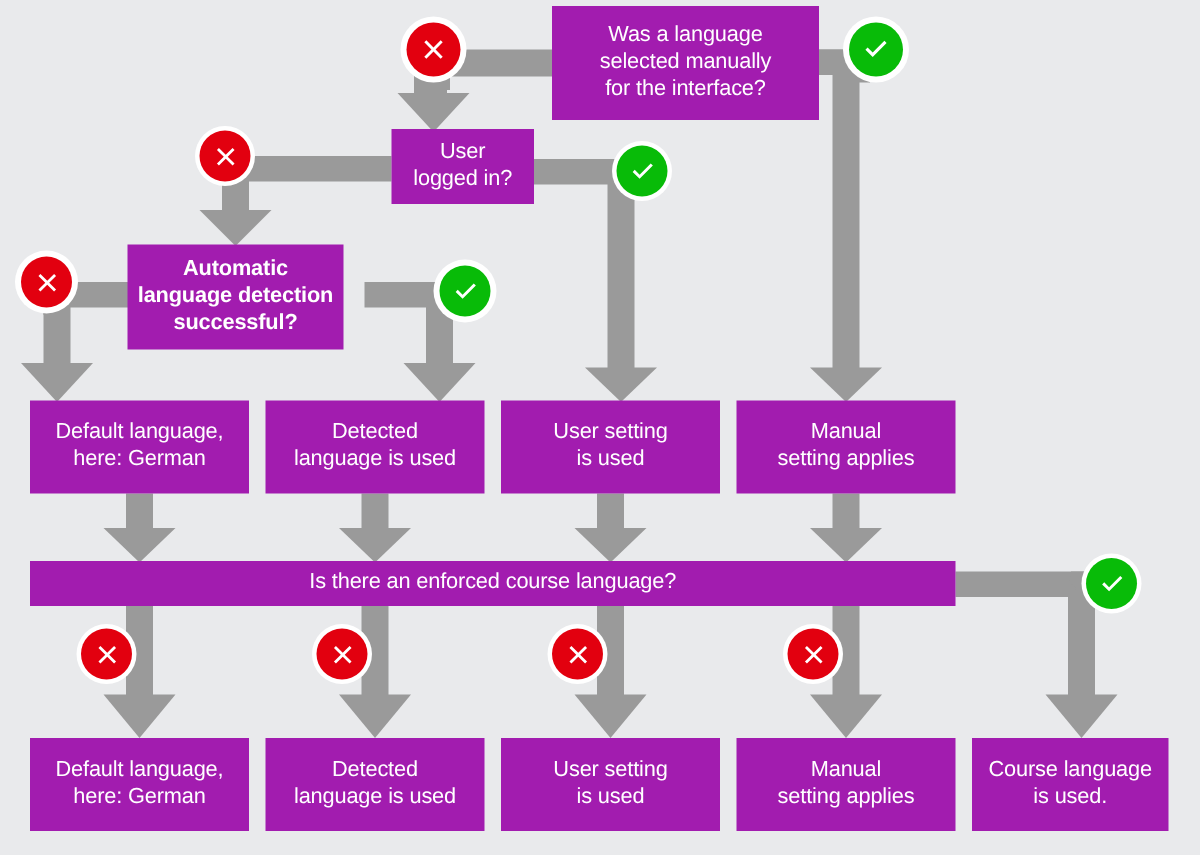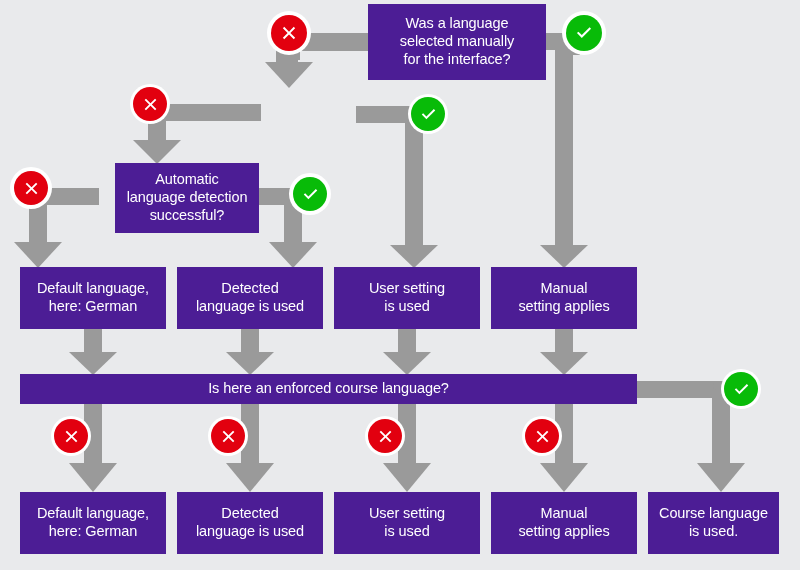--- a/index.html
+++ b/index.html
@@ -13,21 +13,21 @@
     position:relative;
     width:800px;height:570px;
   }
   svg.wires{
     position:absolute;left:0;top:0;
     width:800px;height:570px;
     pointer-events:none;
   }
   .node{
     position:absolute;
-    background:#4c1d95;
+    background:#a21caf;
     color:#ffffff;
     display:flex;
     align-items:center;
     justify-content:center;
     text-align:center;
     line-height:1.22;
     font-size:14.5px;
     letter-spacing:-0.1px;
     box-sizing:border-box;
     padding:4px 6px;
@@ -148,29 +148,30 @@
         <path d="M714,381 h8 a12,12 0 0 1 12,12 v10 h-17 v-10 a4,4 0 0 0 -4,-4 h-(-1) Z"></path>
         <rect x="712" y="393" width="18" height="73"></rect>
         <polygon points="697,463 745,463 721,492"></polygon>
       </g>
 
     </g>
   </svg>
 
   <div class="node" style="left:368px;top:4px;width:178px;height:76px;">Was a language<br>selected manually<br>for the interface?</div>
 
-
-  <div class="node" style="left:115px;top:163px;width:144px;height:70px;">Automatic<br>language detection<br>successful?</div>
+  <div class="node" style="left:261px;top:86px;width:95px;height:50px;">User<br>logged in?</div>
+
+  <div class="node" style="left:85px;top:163px;width:144px;height:70px;font-weight:bold;">Automatic<br>language detection<br>successful?</div>
 
   <div class="node" style="left:20px;top:267px;width:146px;height:62px;">Default language,<br>here: German</div>
   <div class="node" style="left:177px;top:267px;width:146px;height:62px;">Detected<br>language is used</div>
   <div class="node" style="left:334px;top:267px;width:146px;height:62px;">User setting<br>is used</div>
   <div class="node" style="left:491px;top:267px;width:146px;height:62px;">Manual<br>setting applies</div>
 
-  <div class="node wide" style="left:20px;top:374px;width:617px;height:30px;">Is here an enforced course language?</div>
+  <div class="node wide" style="left:20px;top:374px;width:617px;height:30px;">Is there an enforced course language?</div>
 
   <div class="node" style="left:20px;top:492px;width:146px;height:62px;">Default language,<br>here: German</div>
   <div class="node" style="left:177px;top:492px;width:146px;height:62px;">Detected<br>language is used</div>
   <div class="node" style="left:334px;top:492px;width:146px;height:62px;">User setting<br>is used</div>
   <div class="node" style="left:491px;top:492px;width:146px;height:62px;">Manual<br>setting applies</div>
   <div class="node" style="left:648px;top:492px;width:131px;height:62px;">Course language<br>is used.</div>
 
   <div id="badge-layer">
       <div class="badge no" style="left: 267px; top: 11px; width: 44px; height: 44px;">
         <div class="disc" style="width: 36px; height: 36px;">

